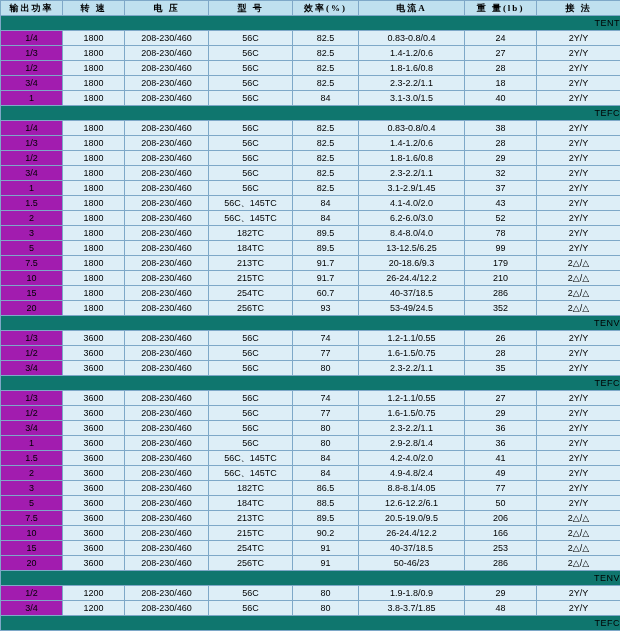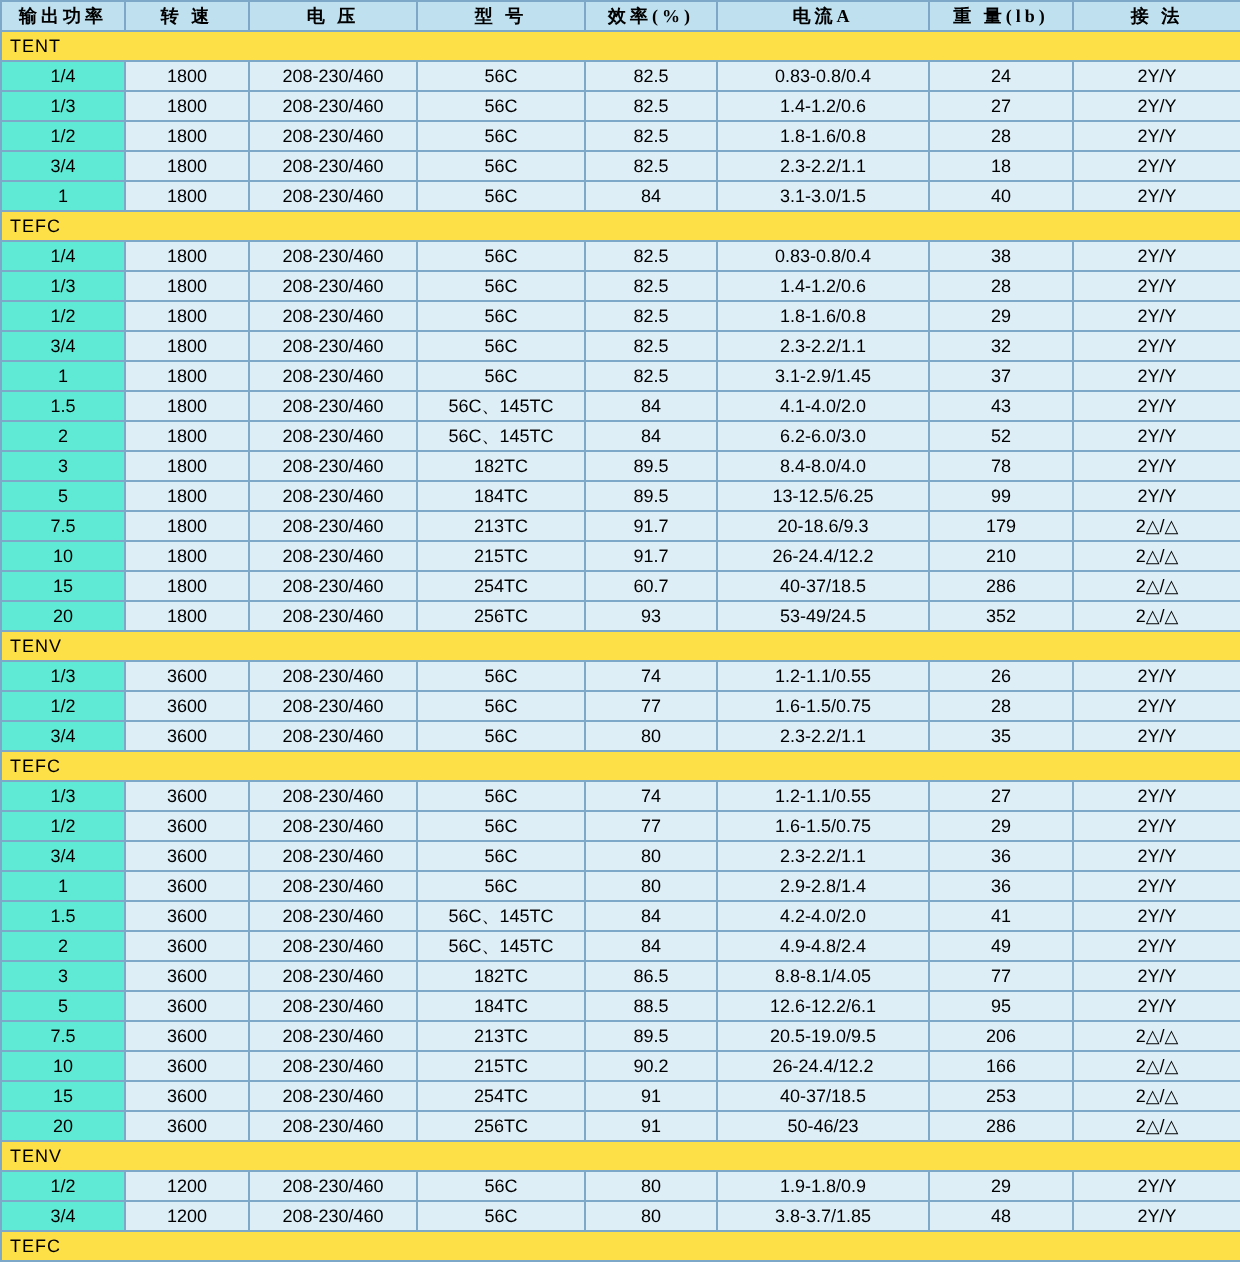--- a/index.html
+++ b/index.html
@@ -33,30 +33,30 @@
   thead td {
     background: #bfe0ef;
     font-weight: bold;
     letter-spacing: 2px;
     height: 17px;
     line-height: 17px;
     font-size: 9.5px;
     font-family: Liberation Serif, serif;
   }
   tr.group td {
-    background: #fde047;
-    text-align: left;
+    background: #0f766e;
+    text-align: right;
     padding-left: 4px;
     font-weight: normal;
     letter-spacing: 0.5px;
   }
   tr.data td {
     background: #ddeef7;
   }
-  tr.data td.c0 { background: #5eead4; }
+  tr.data td.c0 { background: #a21caf; }
   
   col.c0 { width: 62px; }
   col.c1 { width: 62px; }
   col.c2 { width: 84px; }
   col.c3 { width: 84px; }
   col.c4 { width: 66px; }
   col.c5 { width: 106px; }
   col.c6 { width: 72px; }
   col.c7 { width: 84px; }
 </style>
@@ -379,21 +379,21 @@
         <td class="c6">77</td>
         <td class="c7">2Y/Y</td>
       </tr>
       <tr class="data">
         <td class="c0">5</td>
         <td class="c1">3600</td>
         <td class="c2">208-230/460</td>
         <td class="c3">184TC</td>
         <td class="c4">88.5</td>
         <td class="c5">12.6-12.2/6.1</td>
-        <td class="c6">95</td>
+        <td class="c6">50</td>
         <td class="c7">2Y/Y</td>
       </tr>
       <tr class="data">
         <td class="c0">7.5</td>
         <td class="c1">3600</td>
         <td class="c2">208-230/460</td>
         <td class="c3">213TC</td>
         <td class="c4">89.5</td>
         <td class="c5">20.5-19.0/9.5</td>
         <td class="c6">206</td>

